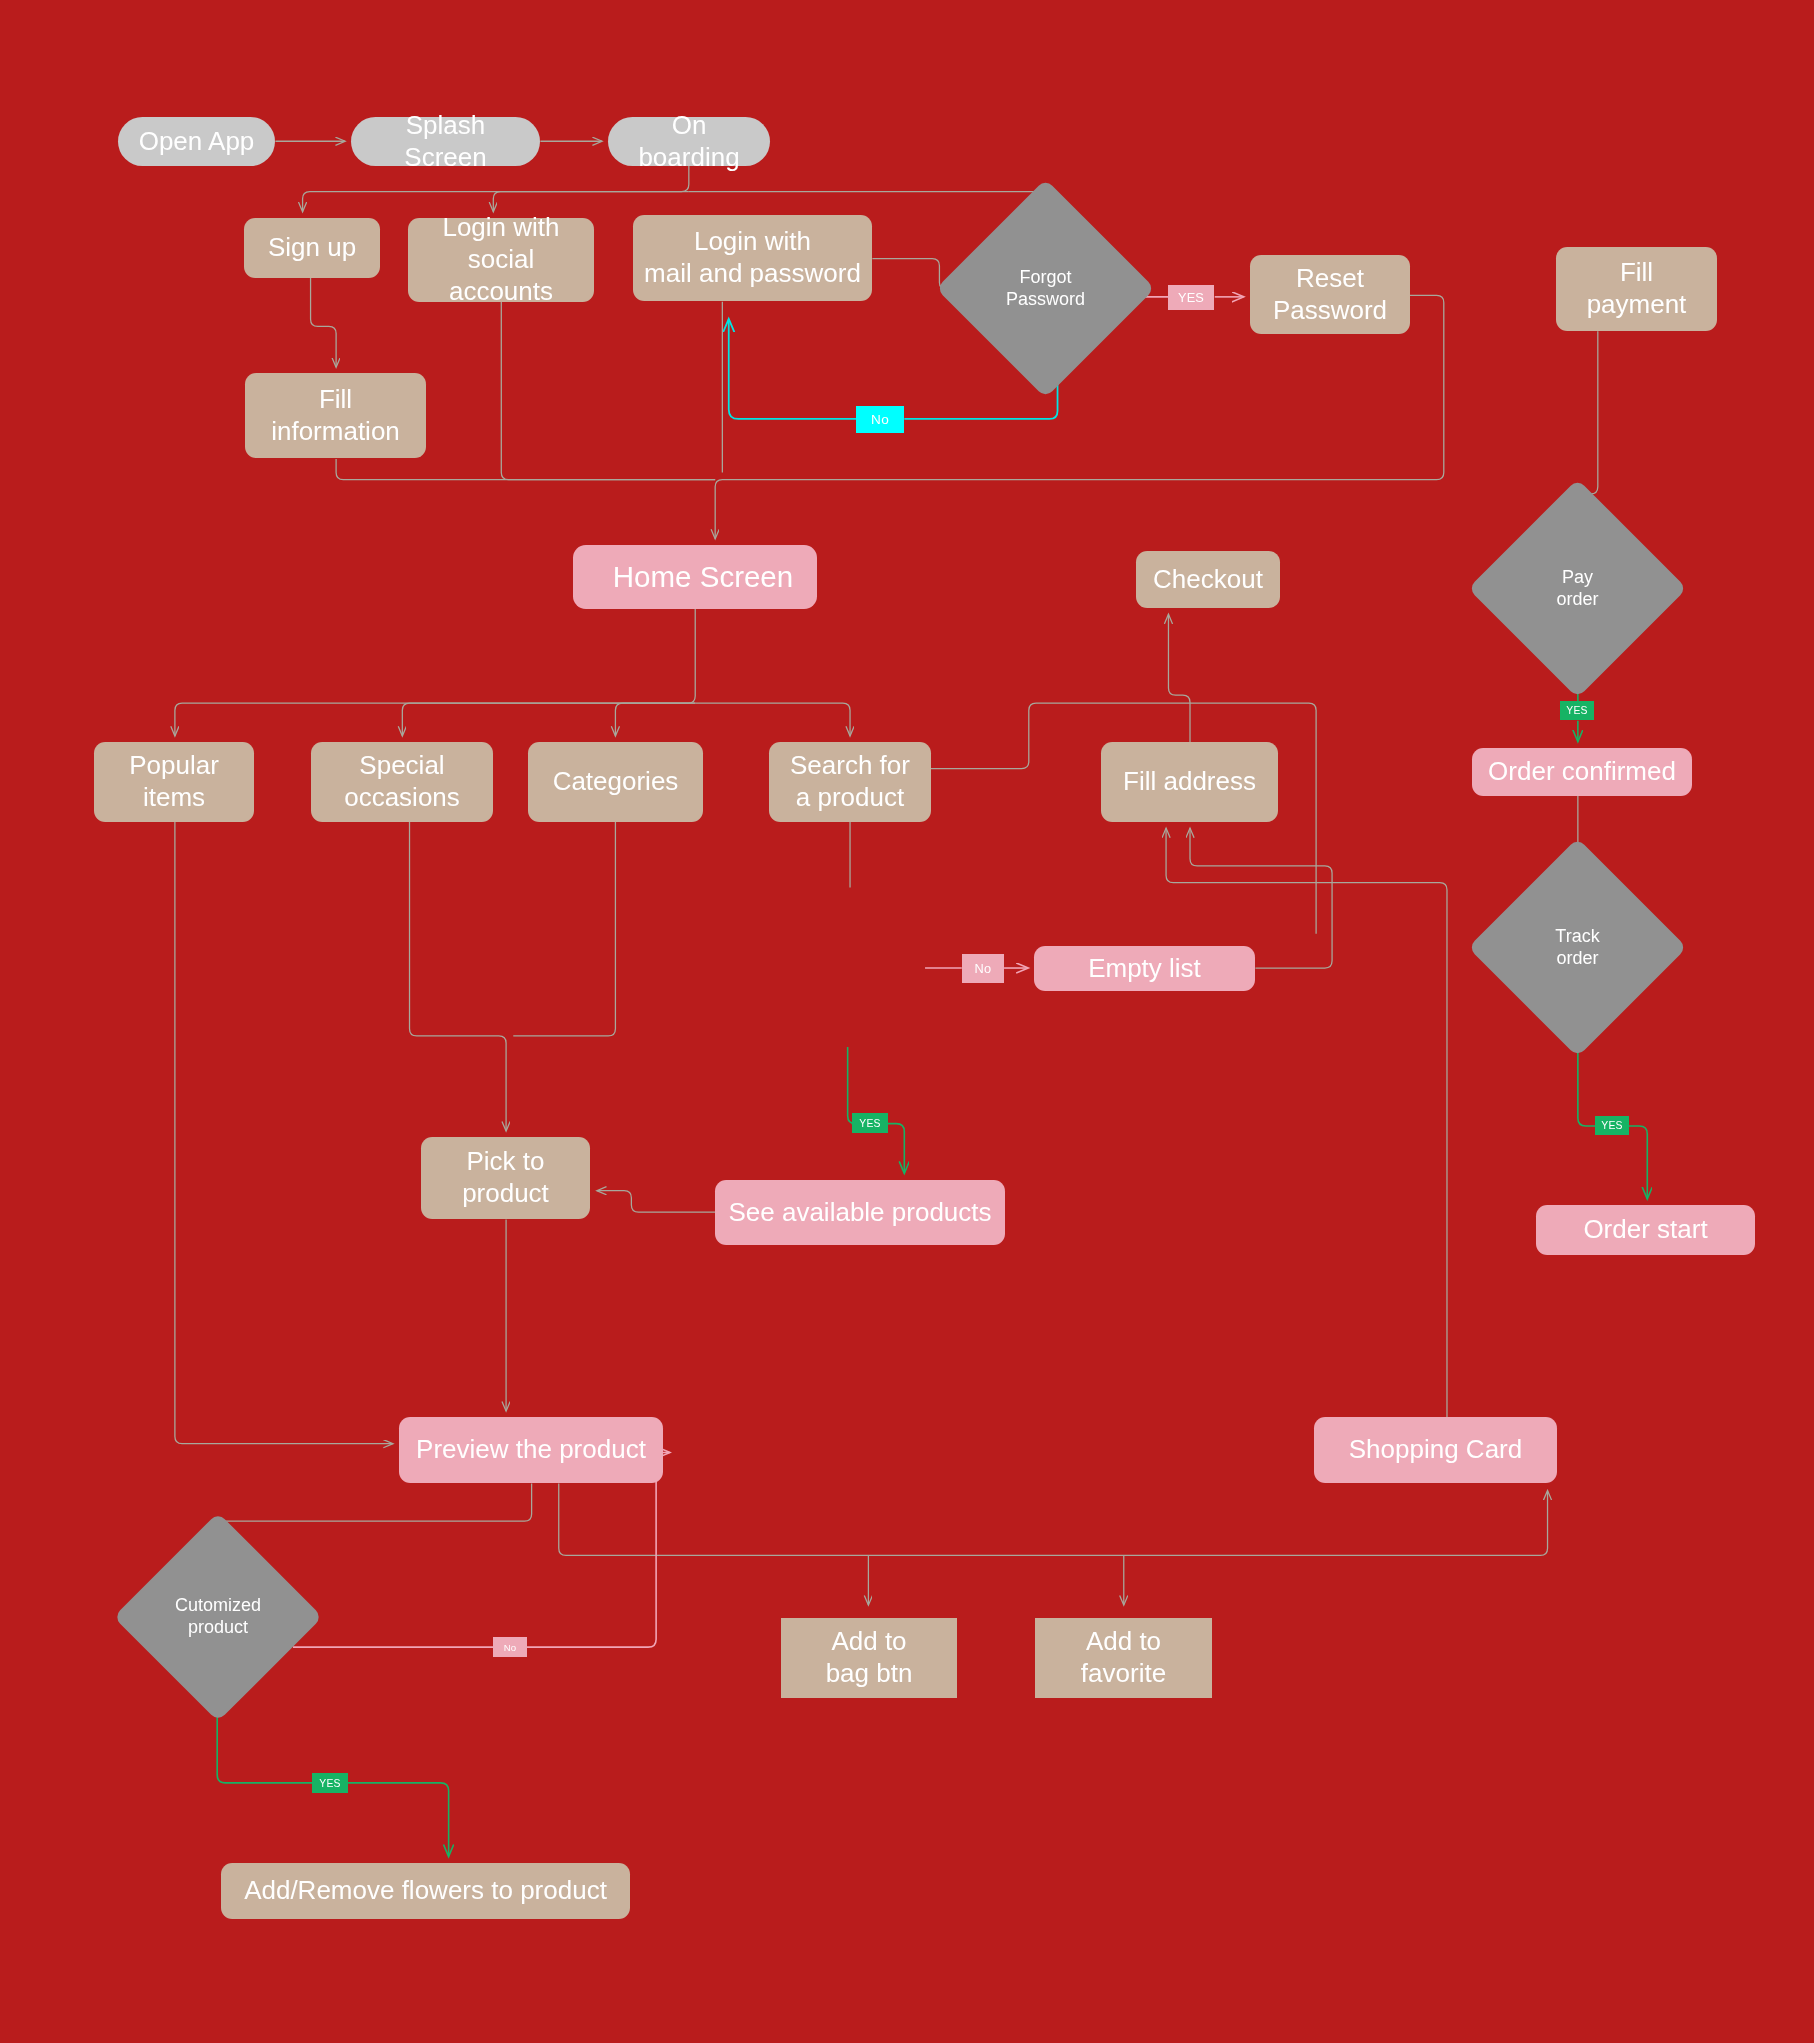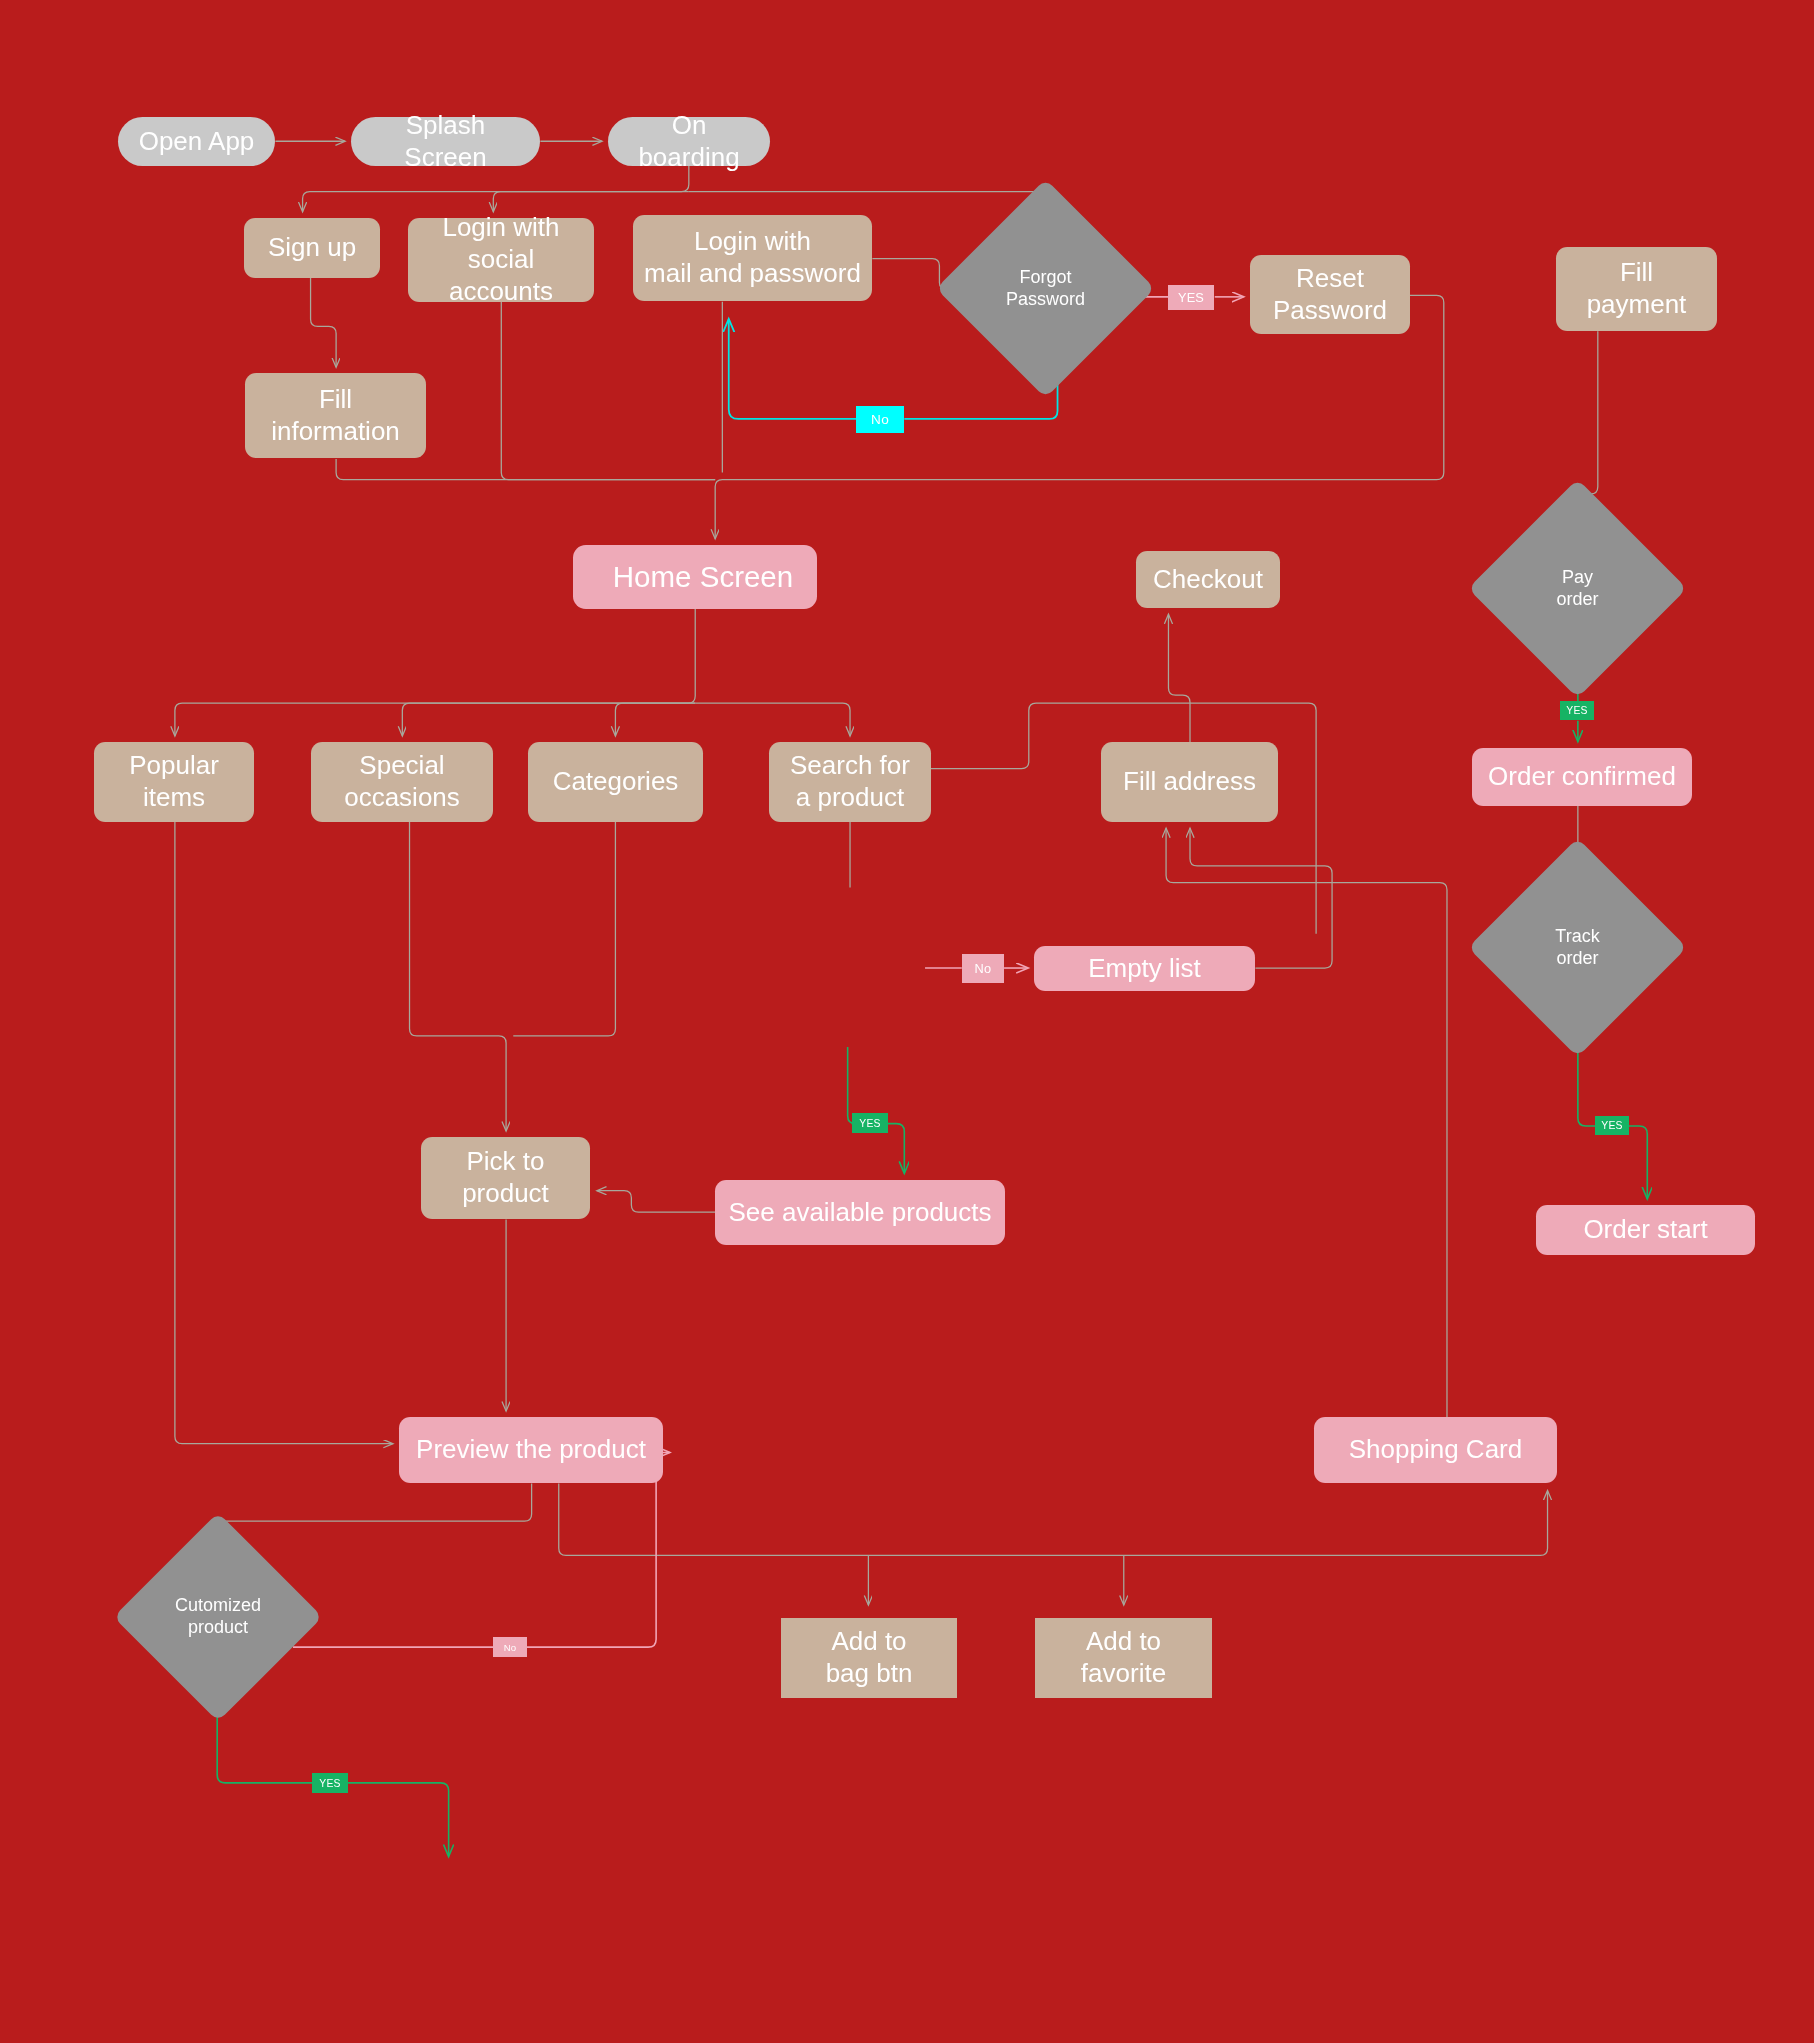--- a/index.html
+++ b/index.html
@@ -251,21 +251,21 @@
   </div>
   <div class="node tan" style="left:1136px;top:551px;width:144px;height:57px;">
     <span>Checkout</span>
   </div>
 
   <div class="node diamond" style="left:1500px;top:511px;width:155px;height:155px;">
     <span class="dshape"></span>
     <span class="dlabel">Pay
 order</span>
   </div>
-  <div class="node pink" style="left:1472px;top:748px;width:220px;height:58px;text-align:center;">
+  <div class="node pink" style="left:1472px;top:748px;width:220px;height:48px;text-align:center;">
     <span>Order confirmed</span>
   </div>
   <div class="node diamond" style="left:1500px;top:870px;width:155px;height:155px;">
     <span class="dshape"></span>
     <span class="dlabel">Track
 order</span>
   </div>
   <div class="node pink" style="left:1536px;top:1205px;width:219px;height:50px;">
     <span>Order start</span>
   </div>
@@ -314,20 +314,23 @@
 product</span>
   </div>
   <div class="node tan sharp" style="left:781px;top:1618px;width:176px;height:80px;">
     <span>Add to
 bag btn</span>
   </div>
   <div class="node tan sharp" style="left:1035px;top:1618px;width:177px;height:80px;">
     <span>Add to
 favorite</span>
   </div>
+  <div class="node tan" style="left:221px;top:1863px;width:409px;height:56px;">
+    <span>Add/Remove flowers to product</span>
+  </div>
 
   <div class="edge-label lbl-cyan" style="left:856px;top:406px;width:48px;height:27px;font-size:13.6px;">
     <span>No</span>
   </div>
   <div class="edge-label lbl-pink" style="left:1168px;top:285px;width:46px;height:25px;font-size:12.8px;">
     <span>YES</span>
   </div>
   <div class="edge-label lbl-green" style="left:1560px;top:701px;width:34px;height:19px;font-size:10.4px;">
     <span>YES</span>
   </div>

